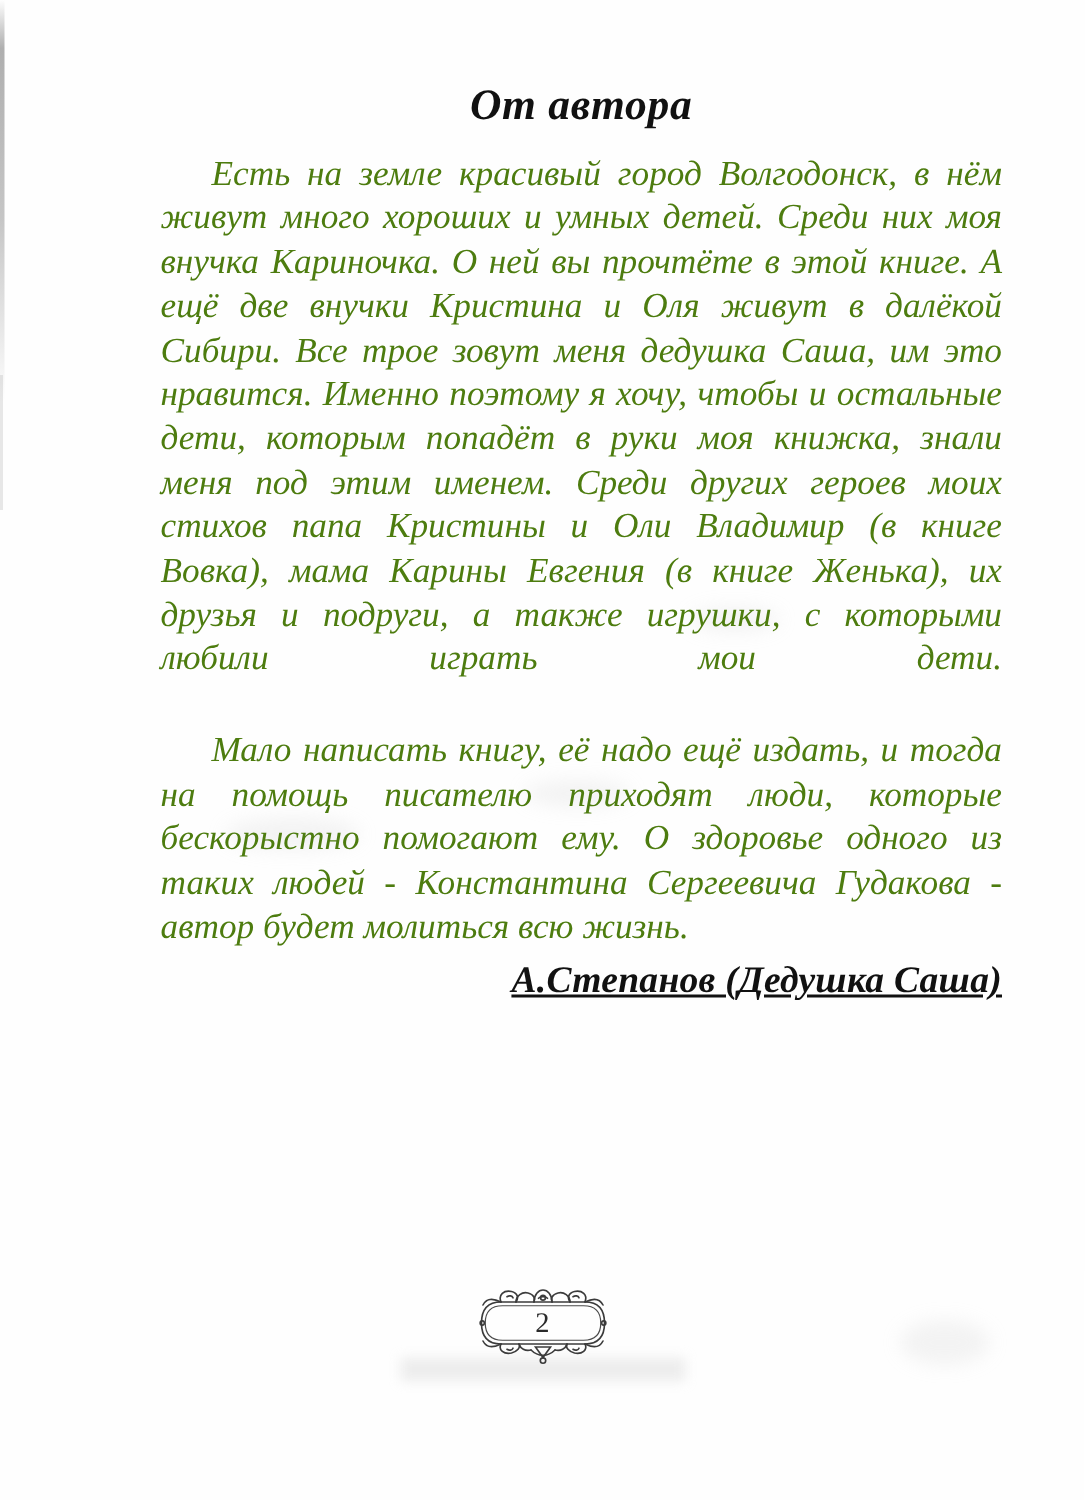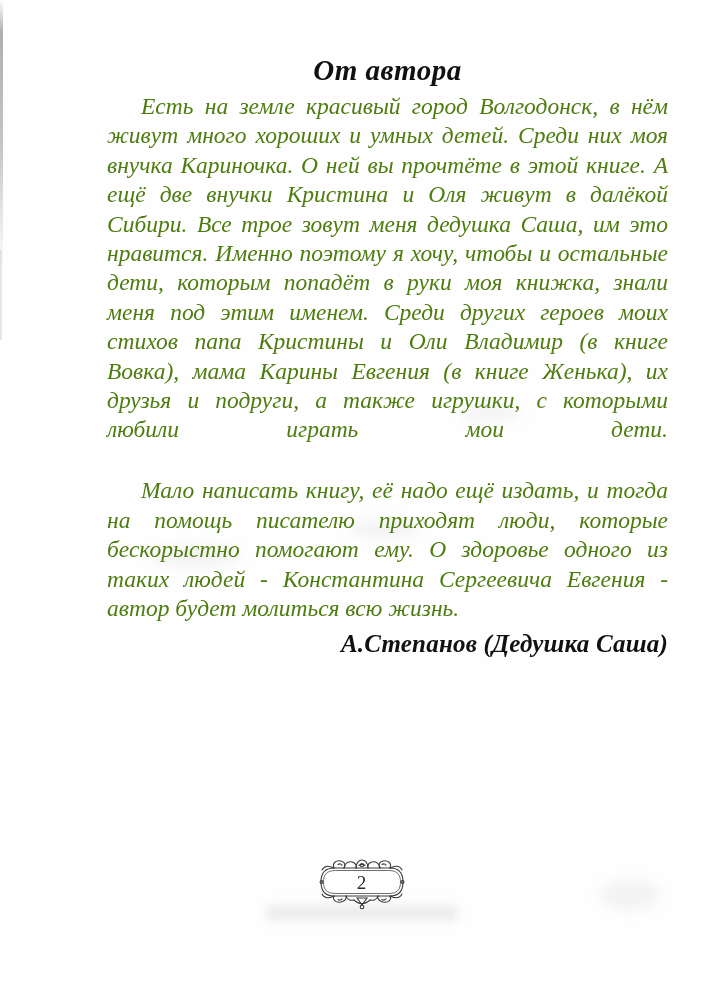--- a/index.html
+++ b/index.html
@@ -60,21 +60,21 @@
     width: 561px;
   }
 
   #title {
     font-size: 29px;
     font-weight: bold;
     font-style: italic;
     text-align: center;
     color: #111111;
     letter-spacing: 0.5px;
-    margin: 0 0 2px 0;
+    margin: 0 0 12px 0;
     line-height: 40px;
   }
 
   .para {
     font-size: 23.5px;
     font-style: italic;
     color: #4d7c0f;
     text-align: justify;
     text-justify: inter-word;
     line-height: 29.4px;
@@ -96,20 +96,21 @@
 
   #signature {
     font-size: 25px;
     font-weight: bold;
     font-style: italic;
     color: #111111;
     text-align: right;
     line-height: 34px;
     margin-top: 4px;
     letter-spacing: 0.2px;
+    text-decoration: underline;
   }
 
   
   #page-number-ornament {
     position: absolute;
     left: 50%;
     transform: translateX(-50%);
     top: 852px;
     width: 108px;
     height: 60px;
@@ -160,21 +161,21 @@
   <div class="blotch" style="left:350px; top:520px; width:70px; height:18px;"></div>
   <div class="blotch" style="left:460px; top:405px; width:60px; height:16px;"></div>
   <div class="blotch" style="left:600px; top:880px; width:60px; height:30px;"></div>
 
   <div id="content">
 
     <h1 id="title">От автора</h1>
 
     <p class="para">Есть на земле красивый город Волгодонск, в нём живут много хороших и умных детей. Среди них моя внучка Кариночка. О ней вы прочтёте в этой книге. А ещё две внучки Кристина и Оля живут в далёкой Сибири. Все трое зовут меня дедушка Саша, им это нравится. Именно поэтому я хочу, чтобы и остальные дети, которым попадёт в руки моя книжка, знали меня под этим именем. Среди других героев моих стихов папа Кристины и Оли Владимир (в книге Вовка), мама Карины Евгения (в книге Женька), их друзья  и подруги, а также игрушки, с которыми любили играть мои дети.</p>
 
-    <p class="para lastline-flush">Мало написать книгу, её надо ещё издать, и тогда на помощь писателю приходят люди, которые бескорыстно помогают ему. О здоровье одного из таких людей - Константина Сергеевича Евгения - автор будет молиться всю жизнь.</p>
+    <p class="para lastline-flush">Мало написать книгу, её надо ещё издать, и тогда на помощь писателю приходят люди, которые бескорыстно помогают ему. О здоровье одного из таких людей - Константина Сергеевича Гудакова - автор будет молиться всю жизнь.</p>
 
     <div id="signature">А.Степанов (Дедушка Саша)</div>
 
   </div>
 
   <div id="ornament-smudge"></div>
 
   <div id="page-number-ornament">
     <svg viewBox="0 0 108 60" xmlns="http://www.w3.org/2000/svg">
       <g fill="none" stroke="#3b3b3b" stroke-width="1.1" stroke-linecap="round">

